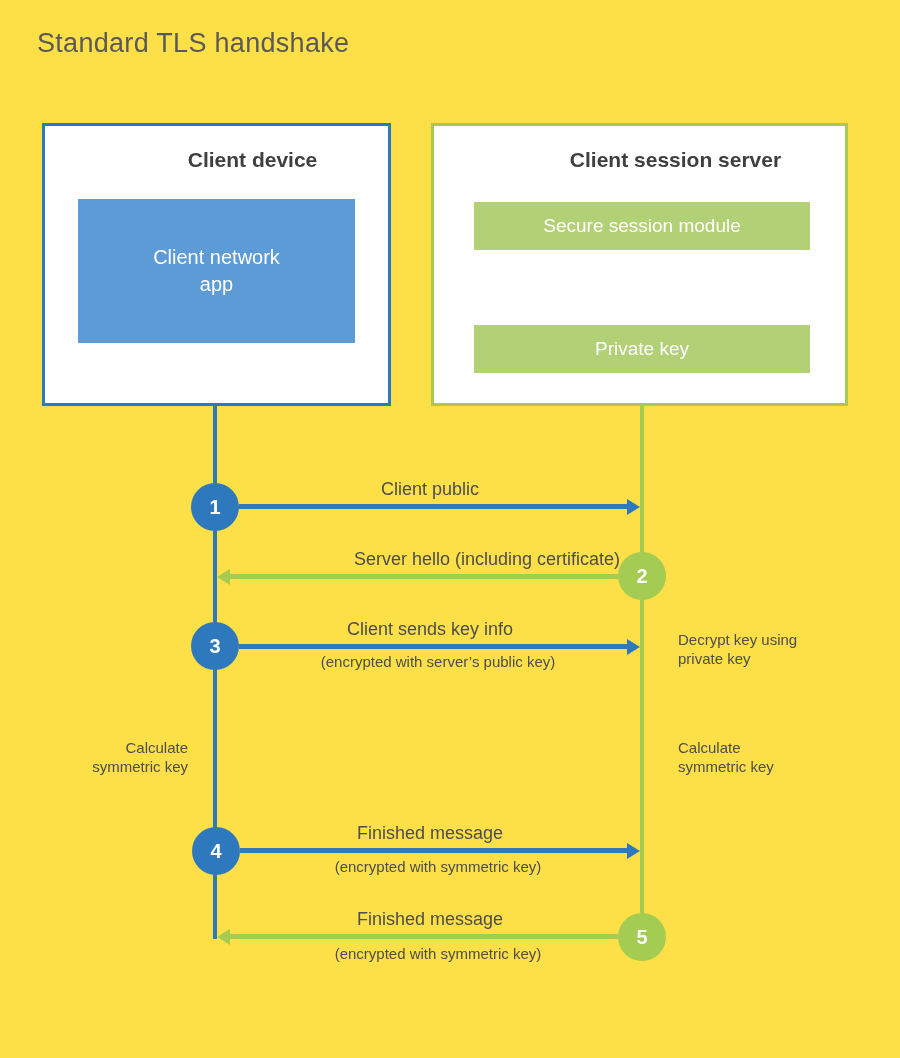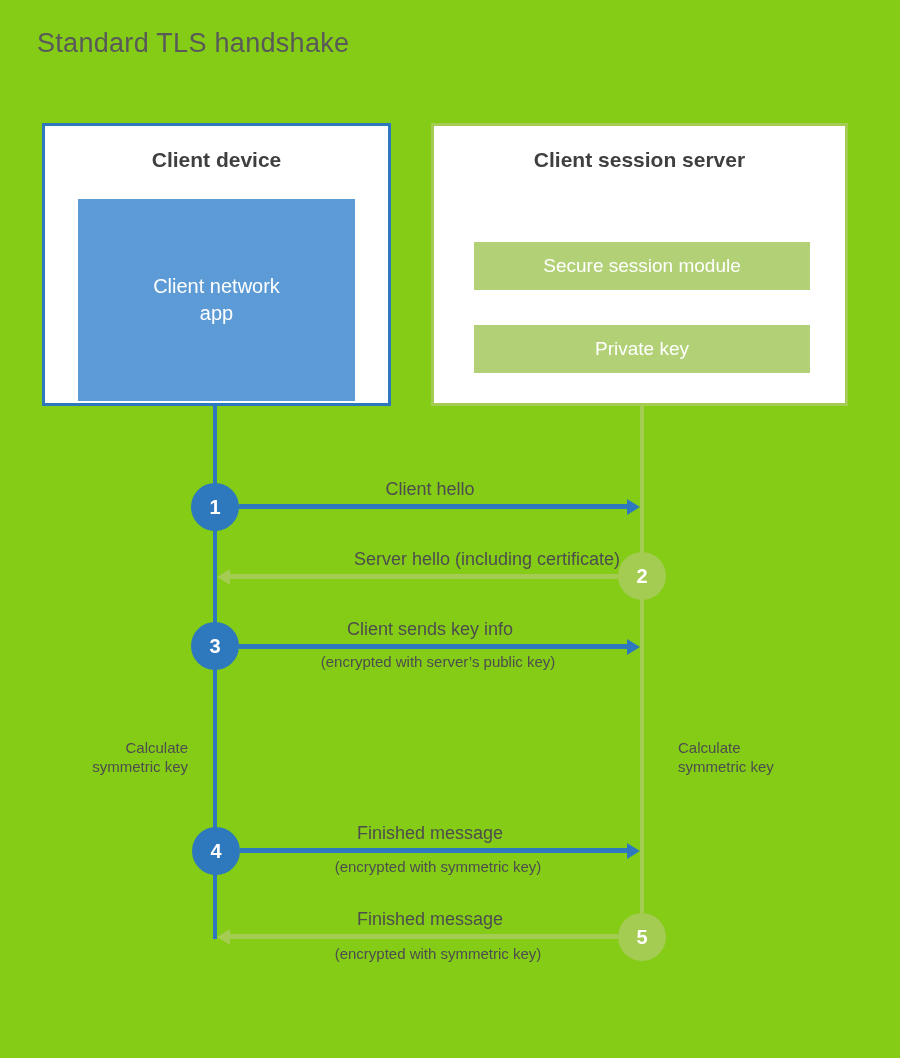--- a/index.html
+++ b/index.html
@@ -1,46 +1,46 @@
 <!DOCTYPE html>
 <html><head>
 <meta charset="utf-8">
 <style>
   html,body{margin:0;padding:0;background:#ffffff;}
   #canvas{
     position:relative;
     width:900px;height:1058px;
-    background:#84cc16;
+    background:#fde047;
     font-family:"Liberation Sans", sans-serif;
     overflow:hidden;
   }
   .abs{position:absolute;}
   #page-title{
     left:37px;top:28px;
     font-size:27px;font-weight:300;color:#595959;letter-spacing:0.3px;
   }
   
   .actor-box{box-sizing:border-box;background:#fff;}
   #client-box{left:42px;top:123px;width:349px;height:283px;border:3px solid #2E78BE;}
   #server-box{left:431px;top:123px;width:417px;height:283px;border:3px solid #A4CB52;}
   .actor-title{
     width:100%;text-align:center;margin-top:22px;
-    font-size:21px;font-weight:bold;color:#3F3F3F;
+    font-size:21px;font-weight:bold;color:#3F3F3F;padding-left:36px;
   }
   #client-app-box{
-    left:78px;top:199px;width:277px;height:202px;background:#5C9BD5;
+    left:78px;top:199px;width:277px;height:144px;background:#5C9BD5;
     display:flex;align-items:center;justify-content:center;text-align:center;
     color:#ffffff;font-size:20px;line-height:27px;white-space:pre-line;
   }
   .server-bar{
     left:474px;width:336px;height:48px;background:#B2D176;
     display:flex;align-items:center;justify-content:center;
     color:#ffffff;font-size:19px;
   }
-  #server-bar-0{top:202px;margin-top:40px;}
+  #server-bar-0{top:202px;}
   #server-bar-1{top:263px;}
   #server-bar-2{top:325px;}
   
   .lifeline{width:4px;}
   #client-lifeline{left:213px;top:405px;height:534px;background:#2E78BE;}
   #server-lifeline{left:640px;top:405px;height:532px;background:#A4CB52;}
   
   .circle{
     width:48px;height:48px;border-radius:50%;
     display:flex;align-items:center;justify-content:center;
@@ -118,40 +118,42 @@
   </div>
   <div class="abs server-bar" id="server-bar-2">
     <span>Private key</span>
   </div>
 
   <div class="abs lifeline" id="client-lifeline"></div>
   <div class="abs lifeline" id="server-lifeline"></div>
 
   <div class="abs shaft blue-line" id="arrow-1-shaft"></div>
   <div class="abs head head-right-blue" id="arrow-1-head"></div>
-  <div class="abs msg-label" id="label-1">Client hello</div>
+  <div class="abs msg-label" id="label-1">Client public</div>
   <div class="abs circle blue-bg" id="circle-1">
     <span>1</span>
   </div>
 
   <div class="abs shaft green-line" id="arrow-2-shaft"></div>
   <div class="abs head head-left-green" id="arrow-2-head"></div>
   <div class="abs msg-label" id="label-2">Server hello (including certificate)</div>
   <div class="abs circle green-bg" id="circle-2">
     <span>2</span>
   </div>
 
   <div class="abs shaft blue-line" id="arrow-3-shaft"></div>
   <div class="abs head head-right-blue" id="arrow-3-head"></div>
   <div class="abs msg-label" id="label-3">Client sends key info</div>
   <div class="abs msg-sublabel" id="sublabel-3">(encrypted with server’s public key)</div>
   <div class="abs circle blue-bg" id="circle-3">
     <span>3</span>
   </div>
 
+  <div class="abs side-note" id="note-decrypt">Decrypt key using
+private key</div>
   <div class="abs side-note" id="note-calc-client">Calculate
 symmetric key</div>
   <div class="abs side-note" id="note-calc-server">Calculate
 symmetric key</div>
 
   <div class="abs shaft blue-line" id="arrow-4-shaft"></div>
   <div class="abs head head-right-blue" id="arrow-4-head"></div>
   <div class="abs msg-label" id="label-4">Finished message</div>
   <div class="abs msg-sublabel" id="sublabel-4">(encrypted with symmetric key)</div>
   <div class="abs circle blue-bg" id="circle-4">

